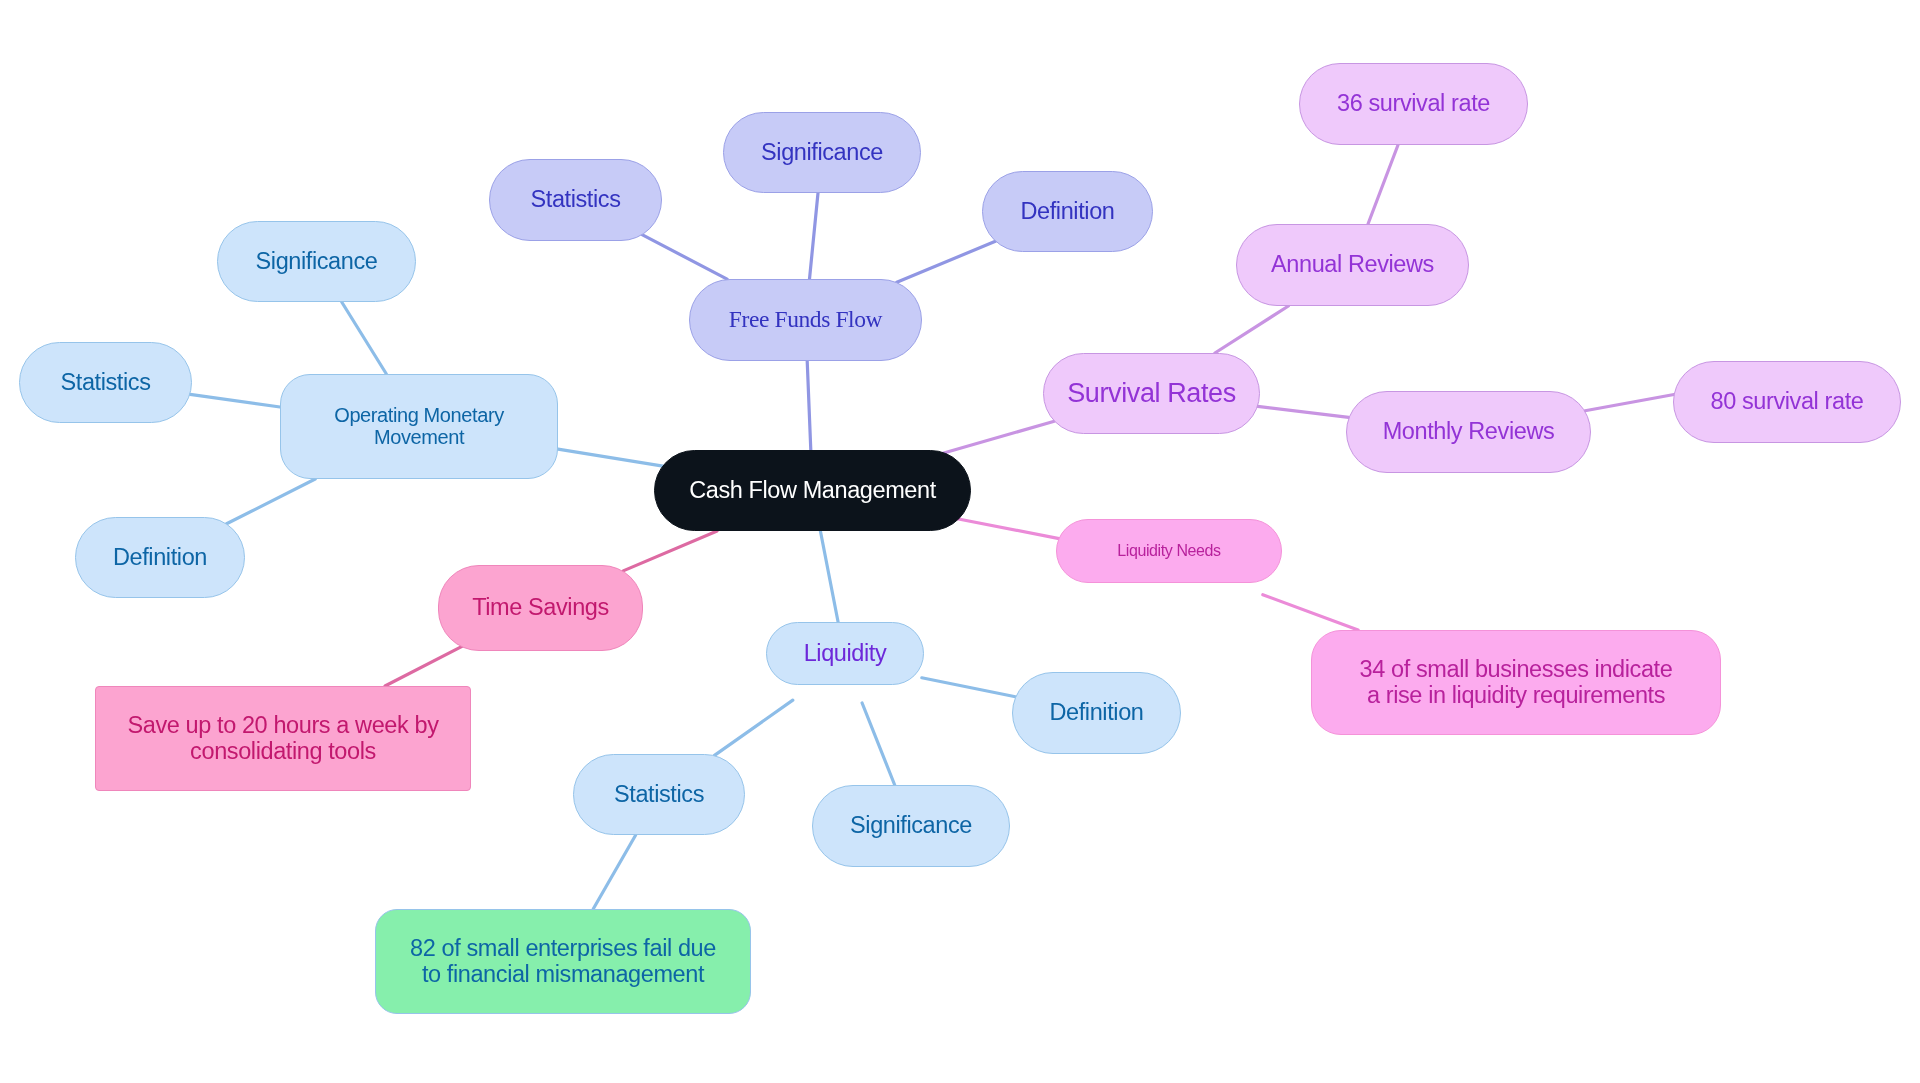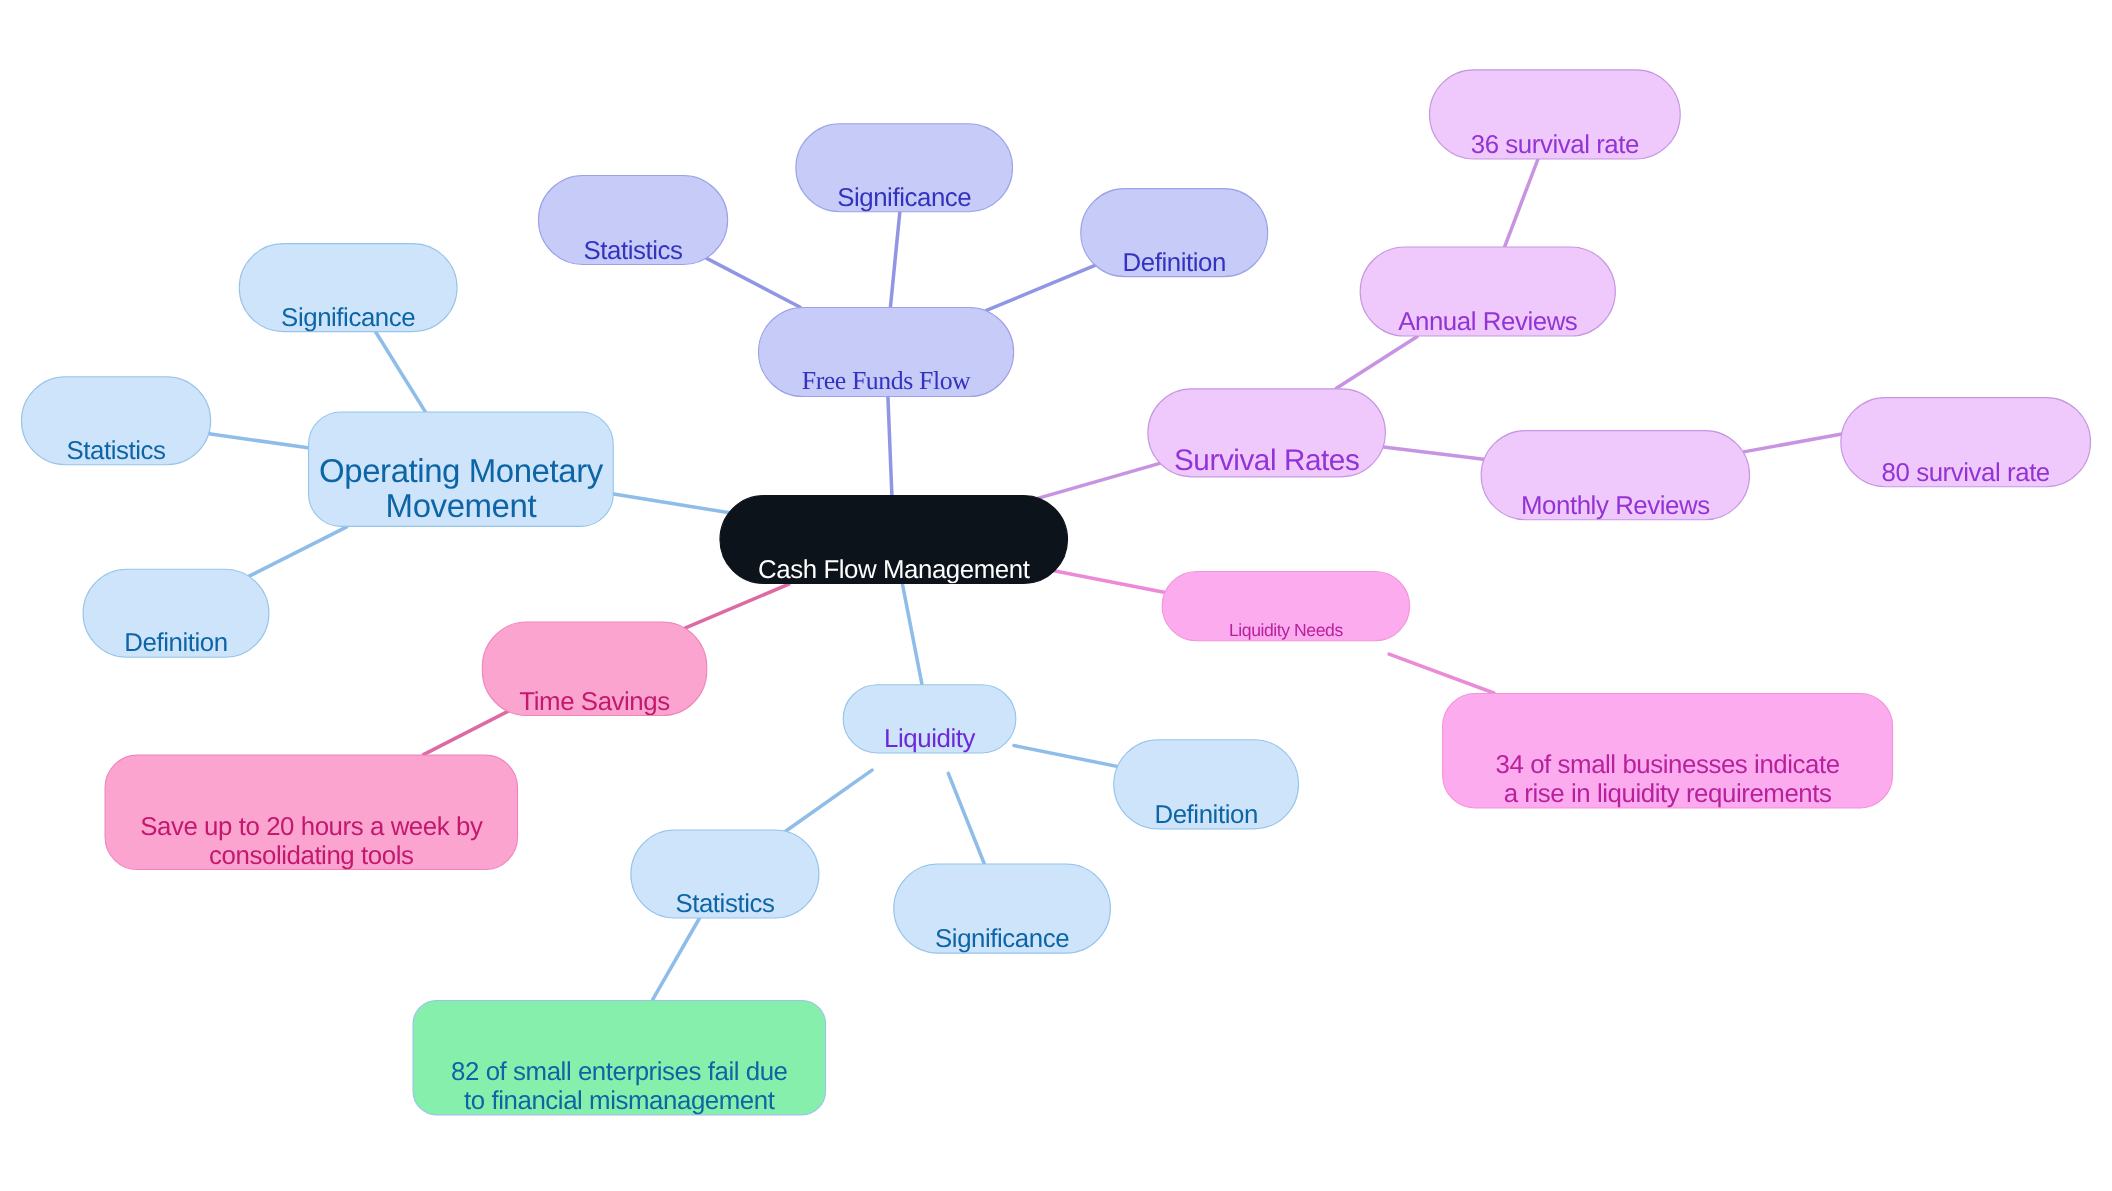--- a/index.html
+++ b/index.html
@@ -1,21 +1,21 @@
 <!DOCTYPE html>
 <html><head>
 <meta charset="utf-8">
 <title>Mind Map</title>
 <style>
   html,body{margin:0;padding:0;background:#ffffff;}
   body{width:1920px;height:1083px;overflow:hidden;
        font-family:"Liberation Sans",sans-serif;-webkit-font-smoothing:antialiased;}
   #stage{position:relative;width:1920px;height:1083px;background:#ffffff;}
   svg#edges{position:absolute;left:0;top:0;width:1920px;height:1083px;pointer-events:none;}
-  .node{position:absolute;box-sizing:border-box;display:flex;align-items:flex-end;
+  .node{position:absolute;box-sizing:border-box;display:flex;align-items:center;
         justify-content:center;text-align:center;border-radius:60px;
         border:1.5px solid transparent;}
   .node .lbl{display:block;line-height:1.085;white-space:pre-line;letter-spacing:-0.4px;
              -webkit-font-smoothing:antialiased;transform:translateZ(0);}
 </style>
 </head>
 <body>
 
 <div id="stage">
   <svg id="edges" viewBox="0 0 1920 1083">
@@ -39,21 +39,21 @@
     <path class="edge" d="M 820.4,531.0 L 838.1,622.0" stroke="#8dbde8" stroke-width="3.2" fill="none" stroke-linecap="round"></path>
     <path class="edge" d="M 921.8,677.8 L 1015.4,696.7" stroke="#8dbde8" stroke-width="3.2" fill="none" stroke-linecap="round"></path>
     <path class="edge" d="M 792.8,700.1 L 714.5,755.4" stroke="#8dbde8" stroke-width="3.2" fill="none" stroke-linecap="round"></path>
     <path class="edge" d="M 862.1,703.0 L 894.7,785.0" stroke="#8dbde8" stroke-width="3.2" fill="none" stroke-linecap="round"></path>
     <path class="edge" d="M 635.7,835.0 L 593.2,909.0" stroke="#8dbde8" stroke-width="3.2" fill="none" stroke-linecap="round"></path>
   </svg>
   <div id="nodes">
     <div class="node" style="left: 654px; top: 450px; width: 317px; height: 81px; border-radius: 40.5px; background: rgb(12, 19, 27); border-color: rgb(12, 19, 27); color: rgb(255, 255, 255); font-size: 23.5px;">
         <span class="lbl">Cash Flow Management</span>
       </div>
-    <div class="node" style="left: 280px; top: 374px; width: 278px; height: 105px; border-radius: 30px; background: rgb(205, 228, 251); border-color: rgb(150, 196, 234); color: rgb(13, 101, 165); font-size: 30px;">
+    <div class="node" style="left: 280px; top: 374px; width: 278px; height: 105px; border-radius: 30px; background: rgb(205, 228, 251); border-color: rgb(150, 196, 234); color: rgb(13, 101, 165); font-size: 20px;">
         <span class="lbl">Operating Monetary
 Movement</span>
       </div>
     <div class="node" style="left: 217px; top: 221px; width: 199px; height: 81px; border-radius: 40.5px; background: rgb(205, 228, 251); border-color: rgb(150, 196, 234); color: rgb(13, 101, 165); font-size: 23.5px;">
         <span class="lbl">Significance</span>
       </div>
     <div class="node" style="left: 19px; top: 342px; width: 173px; height: 81px; border-radius: 40.5px; background: rgb(205, 228, 251); border-color: rgb(150, 196, 234); color: rgb(13, 101, 165); font-size: 23.5px;">
         <span class="lbl">Statistics</span>
       </div>
     <div class="node" style="left: 75px; top: 517px; width: 170px; height: 81px; border-radius: 40.5px; background: rgb(205, 228, 251); border-color: rgb(150, 196, 234); color: rgb(13, 101, 165); font-size: 23.5px;">
@@ -89,21 +89,21 @@
     <div class="node" style="left: 1056px; top: 519px; width: 226px; height: 64px; border-radius: 41px; background: rgb(252, 171, 238); border-color: rgb(244, 146, 217); color: rgb(184, 33, 156); font-size: 16px;">
         <span class="lbl">Liquidity Needs</span>
       </div>
     <div class="node" style="left: 1311px; top: 630px; width: 410px; height: 105px; border-radius: 30px; background: rgb(252, 171, 238); border-color: rgb(244, 146, 217); color: rgb(184, 33, 156); font-size: 23.5px;">
         <span class="lbl">34 of small businesses indicate
 a rise in liquidity requirements</span>
       </div>
     <div class="node" style="left: 438px; top: 565px; width: 205px; height: 86px; border-radius: 41px; background: rgb(252, 164, 208); border-color: rgb(239, 134, 187); color: rgb(194, 24, 110); font-size: 23.5px;">
         <span class="lbl">Time Savings</span>
       </div>
-    <div class="node" style="left: 95px; top: 686px; width: 376px; height: 105px; border-radius: 30px; background: rgb(252, 164, 208); border-color: rgb(239, 134, 187); color: rgb(194, 24, 110); font-size: 23.5px;">
+    <div class="node" style="left: 95px; top: 686px; width: 376px; height: 105px; border-radius: 4px; background: rgb(252, 164, 208); border-color: rgb(239, 134, 187); color: rgb(194, 24, 110); font-size: 23.5px;">
         <span class="lbl">Save up to 20 hours a week by
 consolidating tools</span>
       </div>
     <div class="node" style="left: 766px; top: 622px; width: 158px; height: 63px; border-radius: 40.5px; background: rgb(205, 228, 251); border-color: rgb(150, 196, 234); color: #6d28d9; font-size: 23.5px;">
         <span class="lbl">Liquidity</span>
       </div>
     <div class="node" style="left: 1012px; top: 672px; width: 169px; height: 82px; border-radius: 41px; background: rgb(205, 228, 251); border-color: rgb(150, 196, 234); color: rgb(13, 101, 165); font-size: 23.5px;">
         <span class="lbl">Definition</span>
       </div>
     <div class="node" style="left: 573px; top: 754px; width: 172px; height: 81px; border-radius: 40.5px; background: rgb(205, 228, 251); border-color: rgb(150, 196, 234); color: rgb(13, 101, 165); font-size: 23.5px;">

